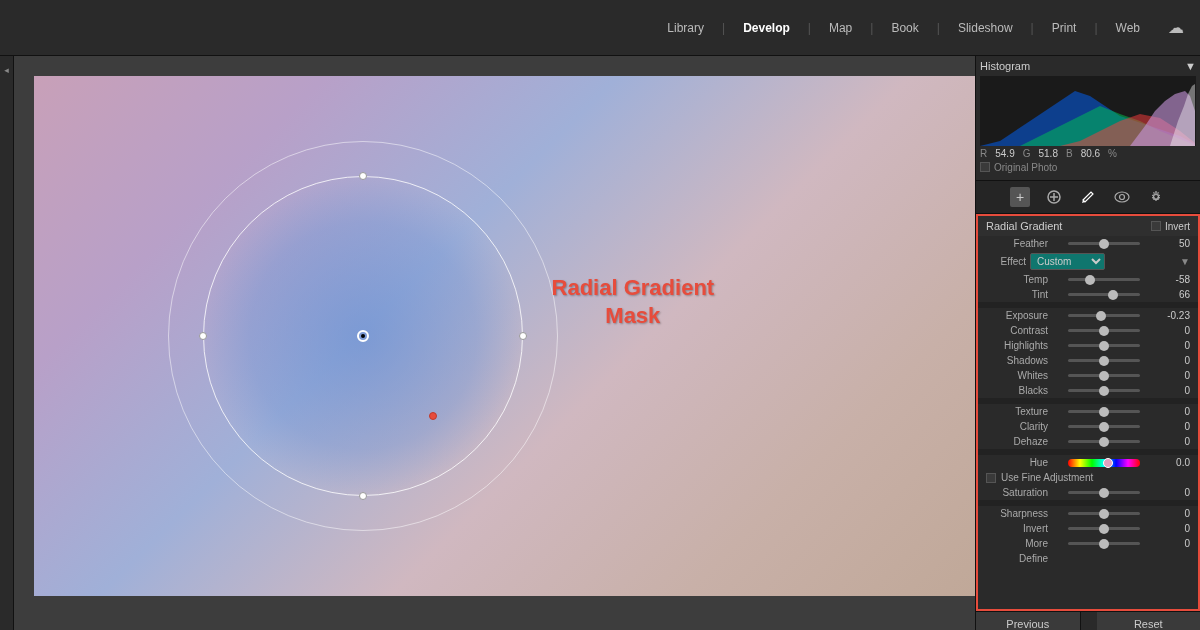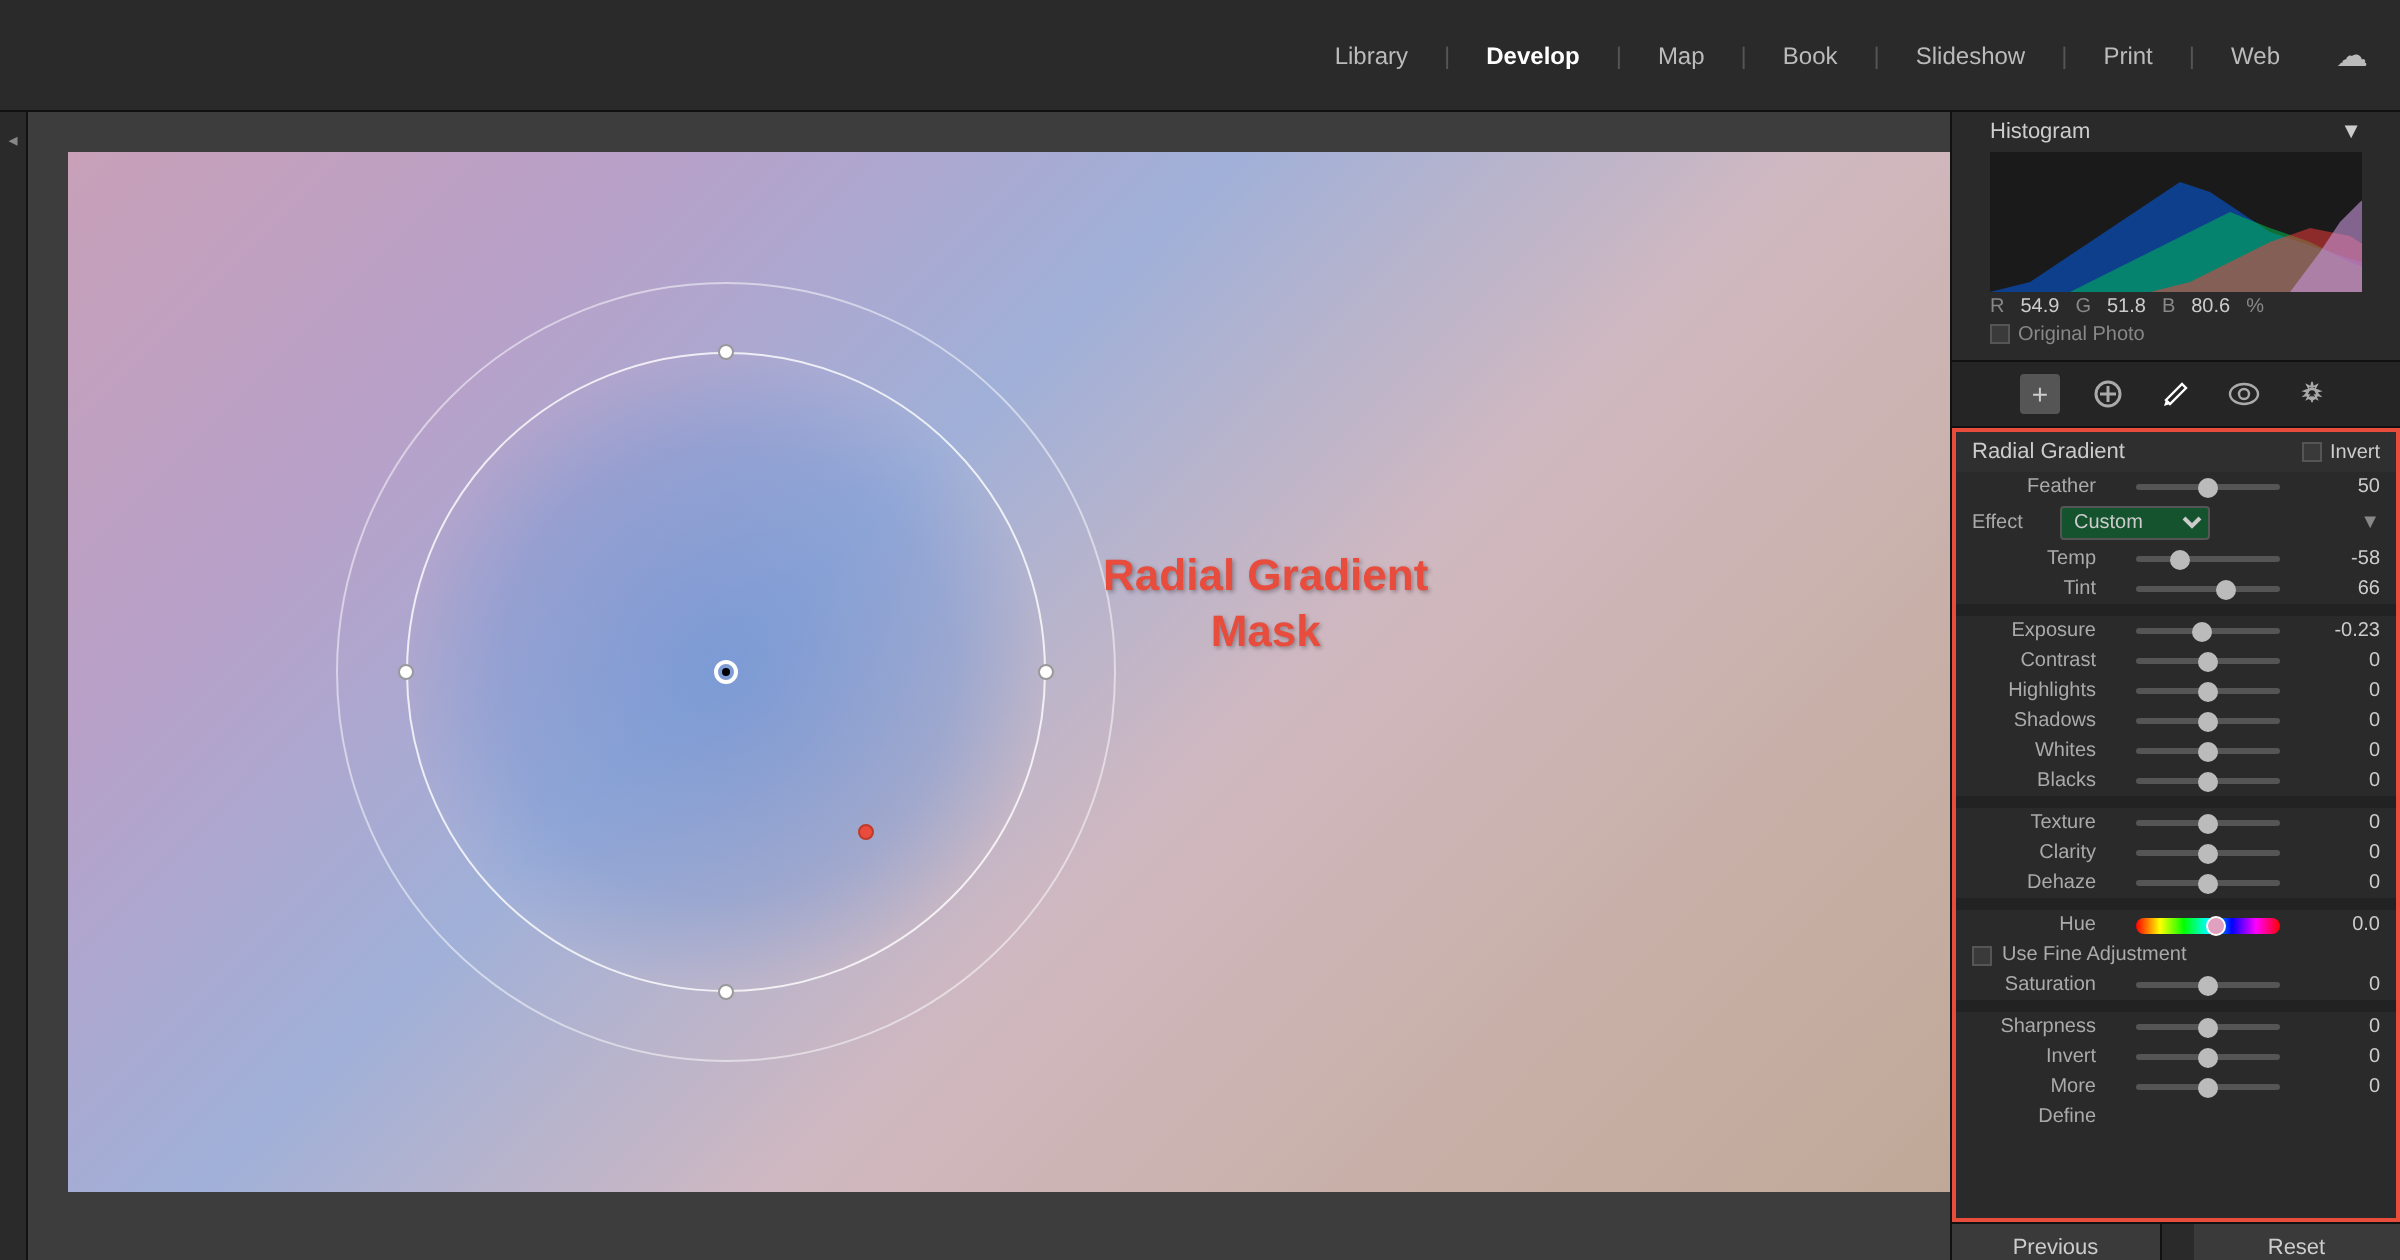--- a/index.html
+++ b/index.html
@@ -204,21 +204,21 @@
       width: 225px;
       background: #2a2a2a;
       border-left: 1px solid #111;
       display: flex;
       flex-direction: column;
       overflow: hidden;
     }
 
     
     #histogram-section {
-      padding: 4px 19px;
+      padding: 4px 4px;
       border-bottom: 1px solid #111;
     }
     #histogram-header {
       display: flex;
       align-items: center;
       justify-content: space-between;
       margin-bottom: 4px;
       font-size: 11px;
       color: #ccc;
     }
@@ -353,23 +353,24 @@
     .effect-row {
       display: flex;
       align-items: center;
       padding: 2px 8px;
       gap: 4px;
     }
     .effect-label {
       font-size: 10px;
       color: #aaa;
       width: 40px;
+      text-align: right;
     }
     .effect-select {
-      background: #14532d;
+      background: #0f766e;
       color: #ccc;
       border: 1px solid #555;
       font-size: 10px;
       padding: 1px 2px;
       border-radius: 2px;
       width: 75px;
     }
     .effect-arrow {
       margin-left: auto;
       color: #888;

